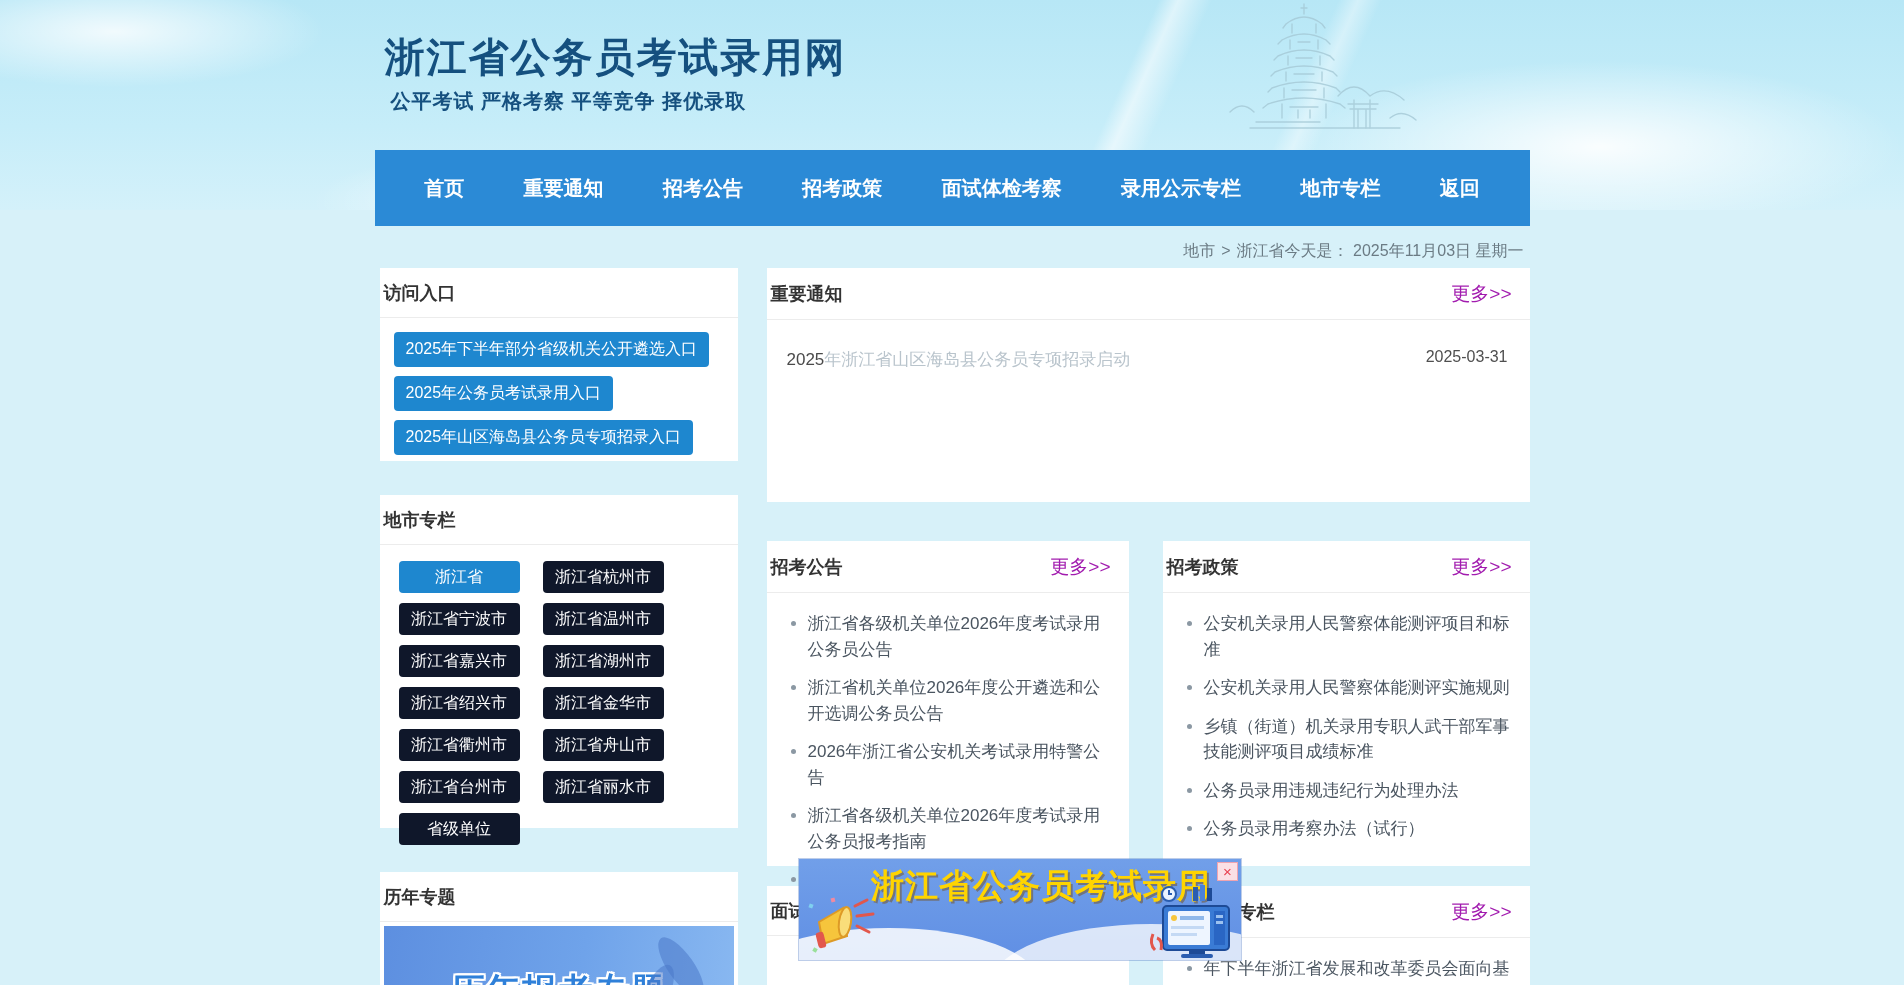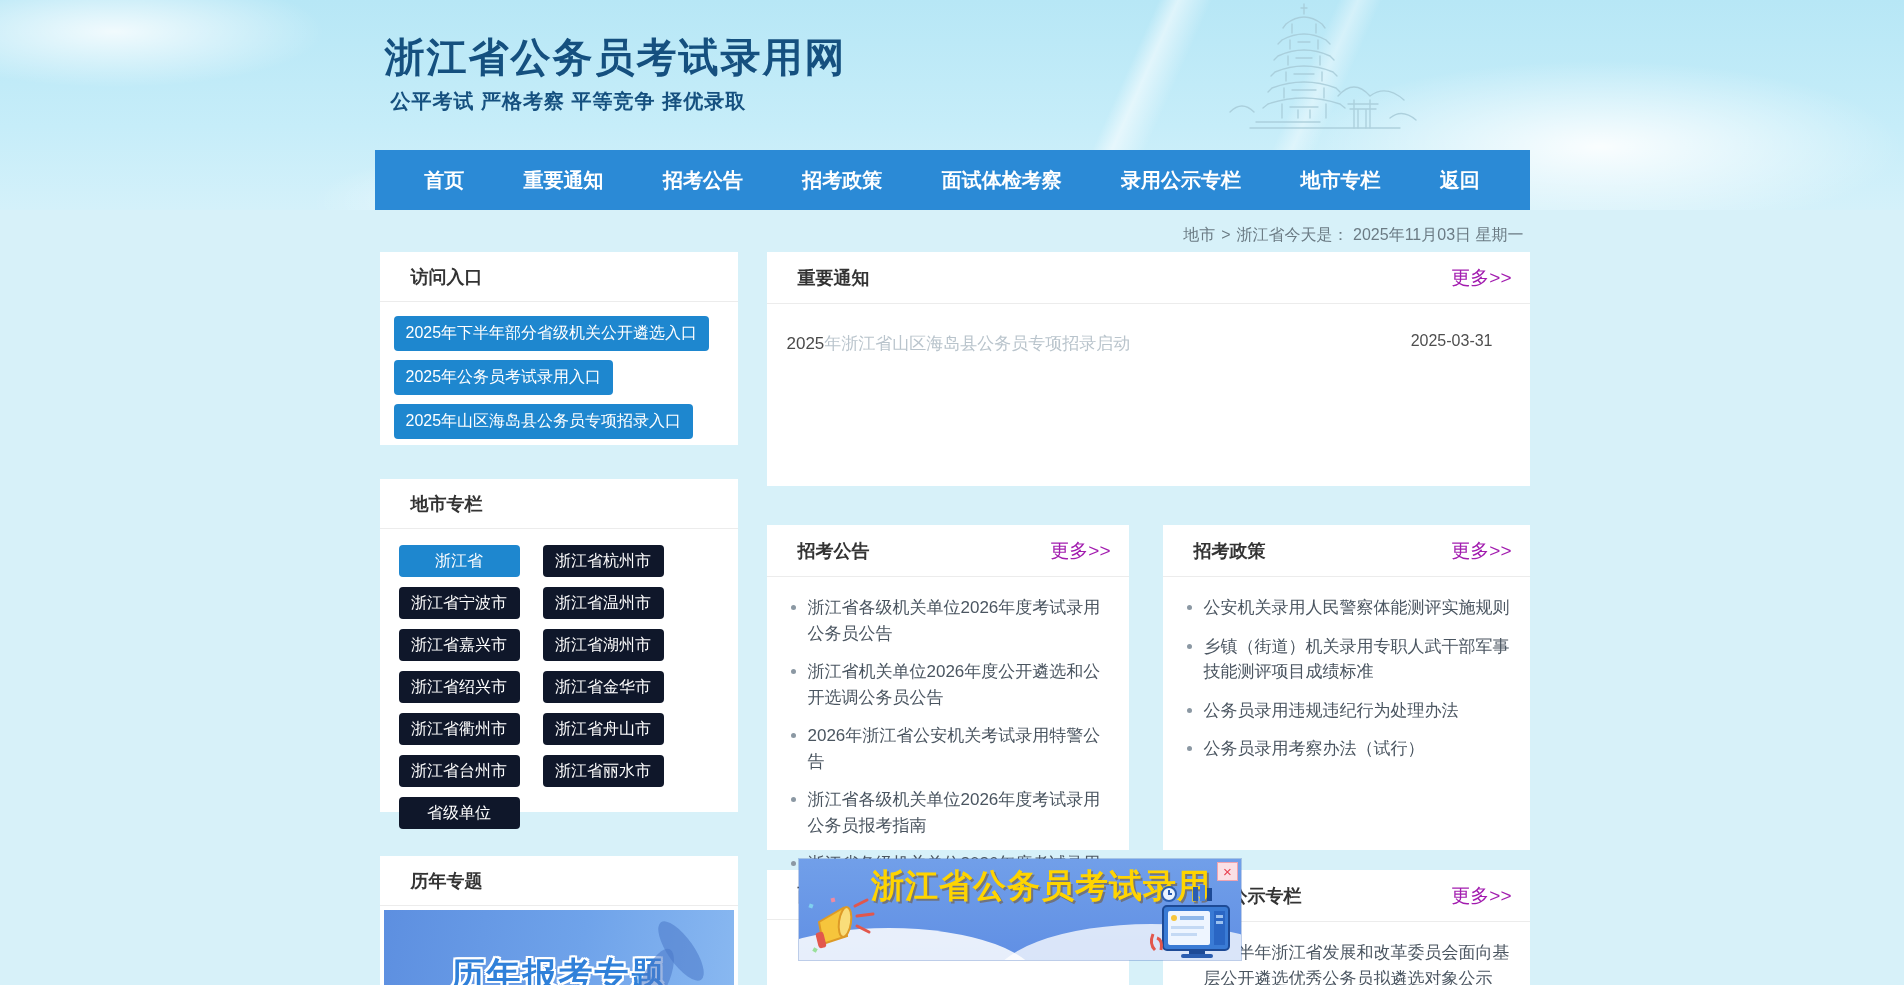--- a/index.html
+++ b/index.html
@@ -20,39 +20,39 @@
   .wrapper { position:relative; width:1155px; margin:0 auto; }
 
   .masthead { position:relative; height:150px; }
   .site-title { position:absolute; left:10px; top:30px; font-size:40px; font-weight:bold;
     color:#15507f; letter-spacing:2px; }
   .site-slogan { position:absolute; left:16px; top:88px; font-size:20px; font-weight:bold;
     color:#15507f; letter-spacing:1px; }
   .pagoda { position:absolute; right:100px; top:0; opacity:.8; }
 
   
-  .nav { position:relative; height:60px; background:#2b8ad6; display:flex;
+  .nav { position:relative; height:76px; background:#2b8ad6; display:flex;
     align-items:center; justify-content:space-around; padding:8px 20px; }
   .nav-item { color:#fff; font-size:20px; font-weight:bold; text-decoration:none;
     cursor:pointer; white-space:nowrap; }
 
   
   .crumb-row { height:42px; display:flex; align-items:center; justify-content:flex-end;
     padding:8px 6px 0 4px; font-size:16px; color:#6b7b84; }
   .crumb-row a { color:#6b7b84; text-decoration:none; cursor:pointer; }
   .crumb-sep { margin:0 6px; }
 
   
   .content { display:flex; gap:29px; align-items:flex-start; padding-left:5px; }
   .left-col { width:358px; flex:none; }
   .right-col { flex:1; min-width:0; }
 
   .card { background:#fff; }
   .card-head { display:flex; align-items:center; justify-content:space-between;
-    padding:13px 18px 12px 31px; border-bottom:1px solid #ececec; }
+    padding:13px 18px 12px 4px; border-bottom:1px solid #ececec; }
   .card-title { font-size:18px; font-weight:bold; color:#333; }
   .more-link { font-size:19px; color:#a21caf; text-decoration:none; cursor:pointer; }
 
   
   .card-entry { height:193px; }
   .entry-btns { padding:14px 14px 0 14px; }
   .entry-btn { display:table; margin-bottom:9px; background:#1e87cf; color:#fff;
     font-size:16px; padding:7px 12px; border-radius:4px; text-decoration:none;
     cursor:pointer; white-space:nowrap; }
 
@@ -72,21 +72,21 @@
     text-shadow:-2px -2px 0 #fff, 2px -2px 0 #fff, -2px 2px 0 #fff, 2px 2px 0 #fff,
       0 2px 0 #fff, 0 -2px 0 #fff, 2px 0 0 #fff, -2px 0 0 #fff; }
   .leaf { position:absolute; width:70px; height:26px; border-radius:50% 50% 50% 50%;
     background:#4a78c8; opacity:.55; }
   .leaf1 { right:18px; top:28px; transform:rotate(55deg); }
   .leaf2 { right:44px; top:58px; transform:rotate(115deg); }
 
   
   .card-notice { height:234px; }
   .notice-item { display:flex; justify-content:space-between; align-items:flex-start;
-    padding:28px 37px 0 20px; font-size:17px; cursor:pointer; }
+    padding:28px 22px 0 20px; font-size:17px; cursor:pointer; }
   .notice-prefix { color:#4a4a4a; }
   .notice-text { color:#b9c4cc; }
   .notice-date { color:#4f4f4f; font-size:16px; white-space:nowrap; margin-left:20px; }
 
   .mid-row { display:flex; gap:34px; margin-top:39px; }
   .bot-row { display:flex; gap:34px; margin-top:20px; }
   .card-announce, .card-interview { width:362px; flex:none; }
   .card-policy, .card-public { flex:1; min-width:0; }
   .card-announce, .card-policy { height:325px; }
   .card-interview, .card-public { height:120px; }
@@ -234,20 +234,21 @@
             <li>浙江省各级机关单位2026年度考试录用公务员公共科目和综合应用能力科目考试大纲</li>
           </ul>
         </div>
 
         <div class="card card-policy">
           <div class="card-head">
             <span class="card-title">招考政策</span>
             <a class="more-link">更多&gt;&gt;</a>
           </div>
           <ul class="news">
+            <li>公安机关录用人民警察体能测评项目和标准</li>
             <li>公安机关录用人民警察体能测评实施规则</li>
             <li>乡镇（街道）机关录用专职人武干部军事技能测评项目成绩标准</li>
             <li>公务员录用违规违纪行为处理办法</li>
             <li>公务员录用考察办法（试行）</li>
           </ul>
         </div>
       </div>
 
       <div class="bot-row">
         <div class="card card-interview">

